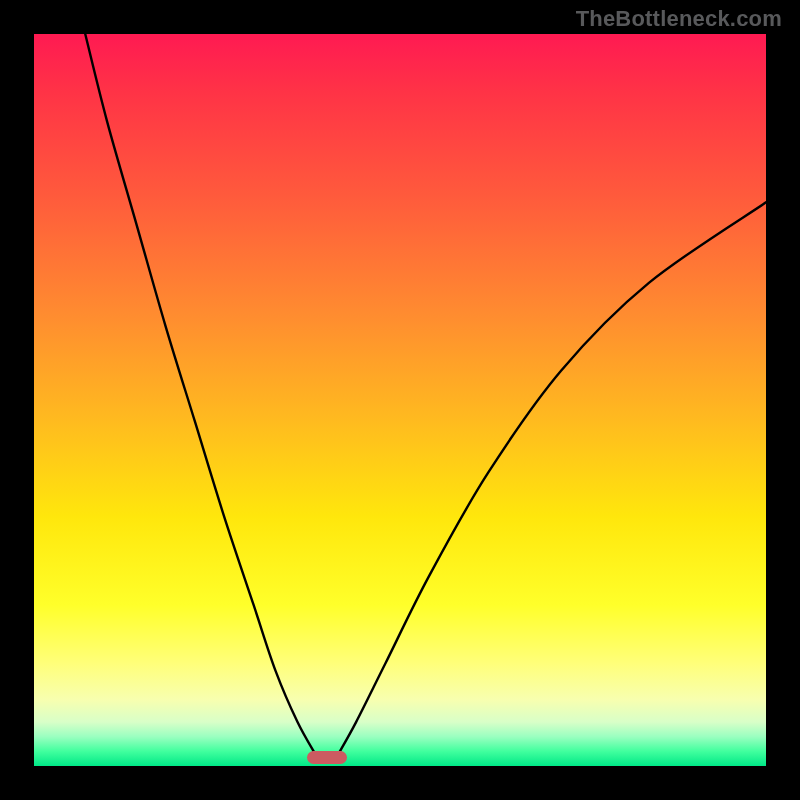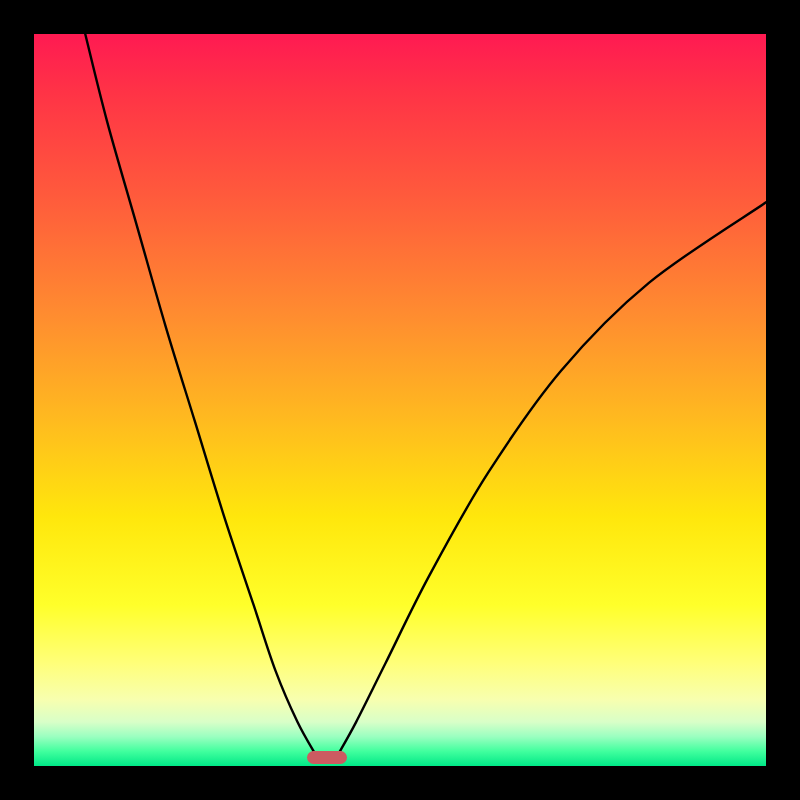--- a/index.html
+++ b/index.html
@@ -26,20 +26,21 @@
   .marker{position:absolute;width:40px;height:13px;border-radius:7px;
           background:#cc5b61;}
   .watermark{position:absolute;top:6px;right:18px;color:#58595b;
              font-size:22px;font-weight:600;letter-spacing:0.2px;}
 </style>
 </head>
 <body>
 
 <div class="frame">
 
+  <div class="watermark">TheBottleneck.com</div>
 
   <div class="plot">
     <div class="grad"></div>
 
     <svg class="curve" viewBox="0 0 732 732" preserveAspectRatio="none">
       <path fill="none" stroke="#000" stroke-width="2.4" stroke-linecap="round" d="M 51.24 0 C 54.900000000000006 14.640000000000006 64.66 56.12000000000002 73.2 87.84000000000003 C 81.74000000000001 119.56000000000004 92.72 156.16000000000005 102.48 190.32000000000005 C 112.24000000000001 224.48000000000005 122 259.86 131.76 292.8 C 141.51999999999998 325.74 151.28 356.24 161.04 387.96000000000004 C 170.79999999999998 419.68000000000006 180.56 452.62 190.32 483.12 C 200.07999999999998 513.62 211.06 545.34 219.6 570.96 C 228.14 596.58 234.24 617.32 241.56 636.84 C 248.88 656.36 256.81 674.0500000000001 263.52 688.08 C 270.22999999999996 702.11 278.77 715.53 281.82 721.02"></path>
       <path fill="none" stroke="#000" stroke-width="2.4" stroke-linecap="round" d="M 303.78 721.02 C 306.83 715.53 314.15 703.33 322.08 688.08 C 330.01 672.83 339.16 653.92 351.36 629.52 C 363.56 605.12 378.20000000000005 573.4000000000001 395.28000000000003 541.6800000000001 C 412.36 509.96000000000004 431.88 473.36 453.84 439.2 C 475.79999999999995 405.03999999999996 500.19999999999993 368.43999999999994 527.04 336.71999999999997 C 553.88 305 580.72 276.94 614.88 248.88 C 649.04 220.82 712.48 181.78 732 168.36"></path>
     </svg>
 
     <div class="marker" style="left: 272.8px; top: 717.216px;"></div>

